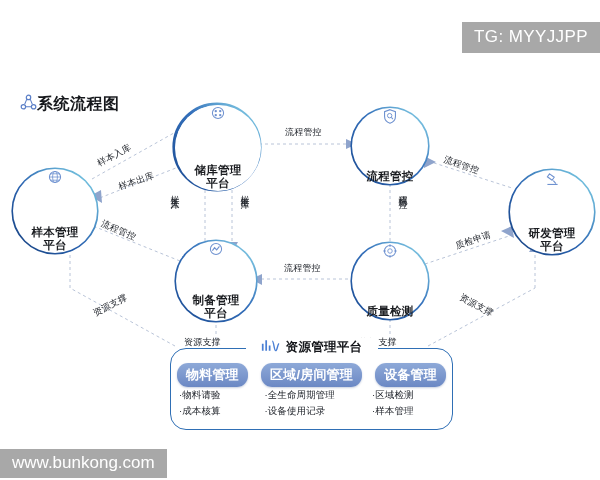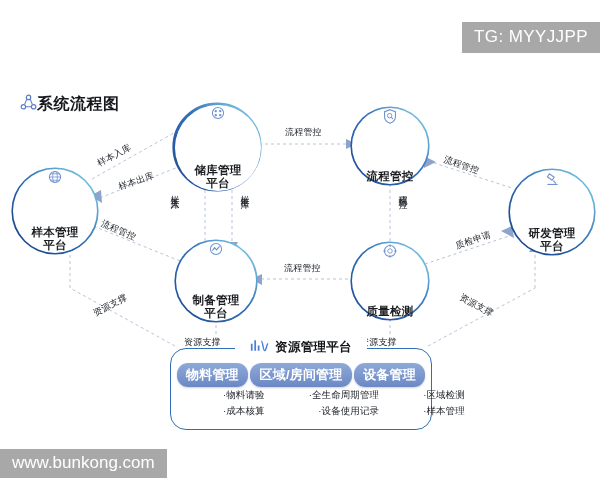--- a/index.html
+++ b/index.html
@@ -48,23 +48,23 @@
   }
   .node .n-icon{margin-bottom:2px;line-height:0;}
   .node .n-label{
     font-size:11.5px;font-weight:bold;color:#1b1d21;
     line-height:1.18;letter-spacing:.3px;
   }
   .node .n-label span{display:block;}
 
   
   .res-panel{
-    position:absolute;left:170px;top:332px;width:262px;height:82px;
+    position:absolute;left:170px;top:332px;width:283px;height:82px;
     border:1.6px solid #2f6fb5;border-radius:16px;
-    background:#ffffff;box-sizing:border-box;text-align:right;
+    background:#ffffff;box-sizing:border-box;
   }
   .res-head{
     position:absolute;left:0;right:0;top:-11px;
     display:flex;align-items:center;justify-content:center;gap:6px;
     background:#fff;margin:0 auto;width:132px;
   }
   .res-head-text{font-size:12.5px;font-weight:bold;color:#14161a;letter-spacing:.3px;}
   .pill-row{
     position:absolute;left:0;right:0;top:14px;
     display:flex;justify-content:space-between;padding:0 6px;
@@ -75,21 +75,21 @@
     color:#fff;font-size:13px;font-weight:bold;
     border-radius:11px;padding:3px 9px;white-space:nowrap;
     letter-spacing:.2px;
     box-shadow:0 1px 2px rgba(40,70,130,.25);
   }
   .col-row{
     position:absolute;left:0;right:0;top:40px;
     display:flex;justify-content:space-between;padding:0 8px;
     box-sizing:border-box;
   }
-  .col{display:flex;flex-direction:column;gap:3px;margin-left:44px;}
+  .col{display:flex;flex-direction:column;gap:3px;}
   .col .bullet{
     font-size:9.5px;color:#20242b;white-space:nowrap;letter-spacing:.1px;
   }
   .col.c1{width:74px;}
   .col.c2{width:96px;}
   .col.c3{width:72px;}
 
   
   .elabel{
     position:absolute;font-size:9px;color:#20242b;

